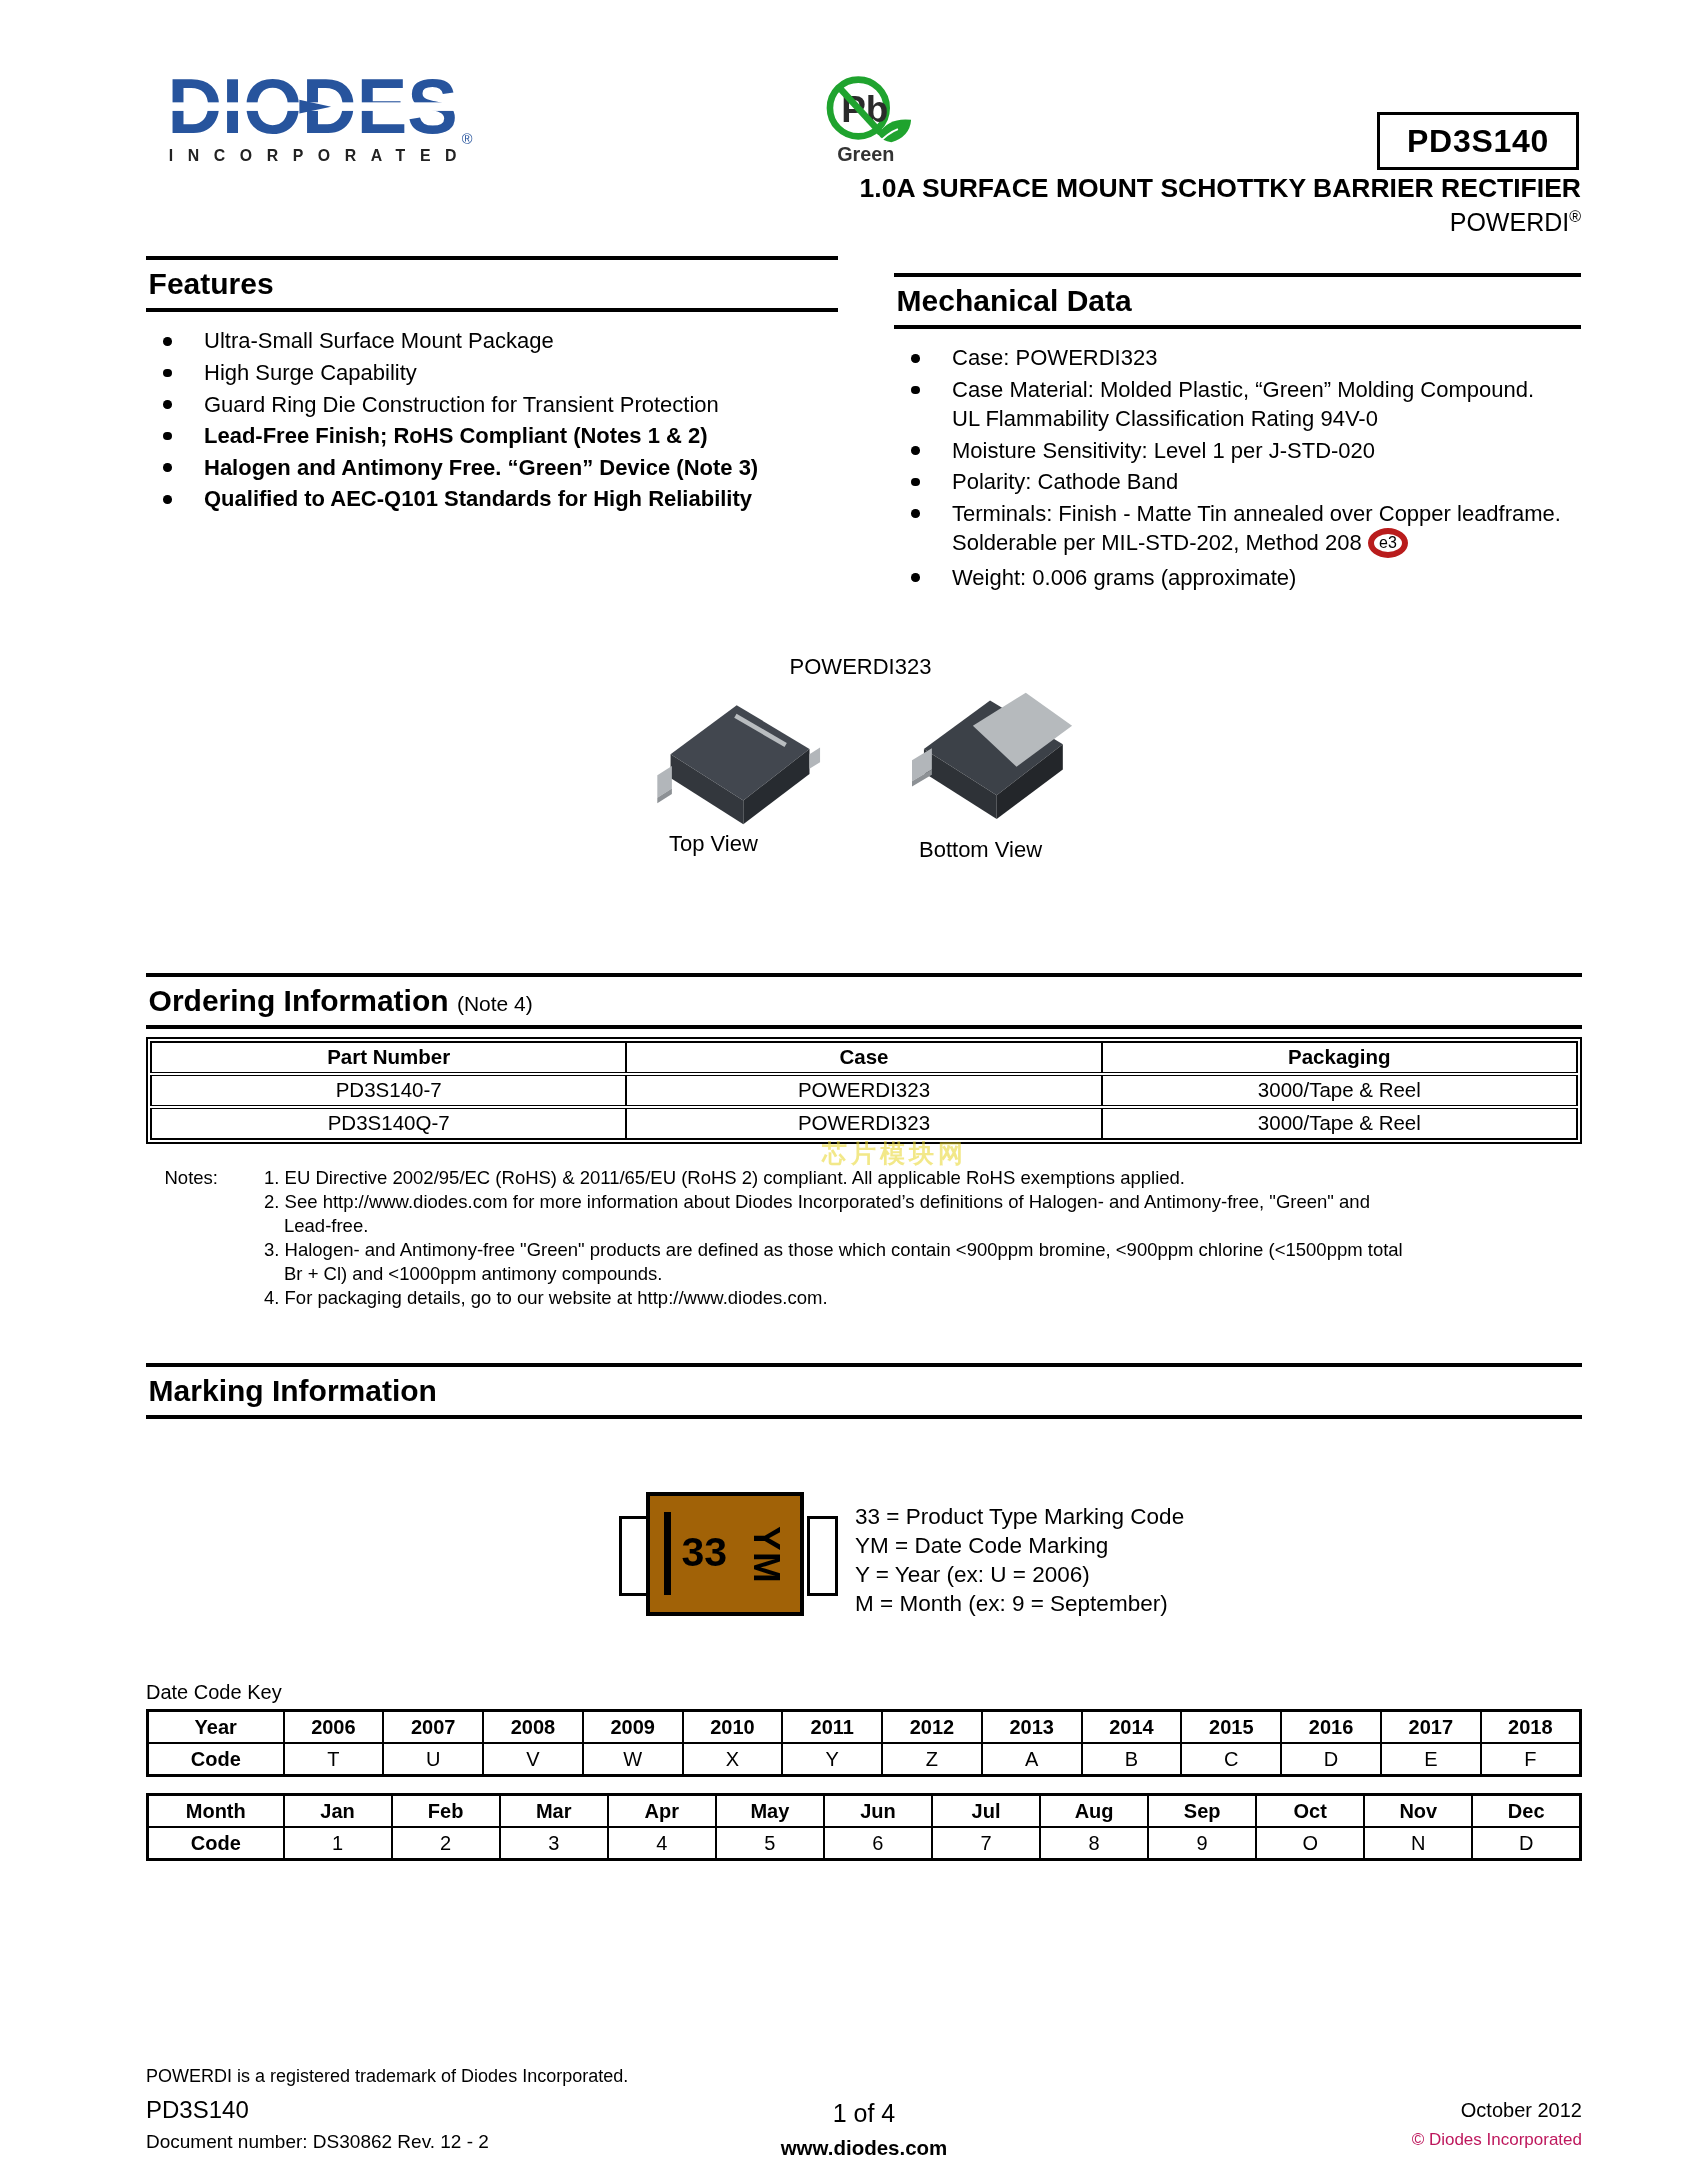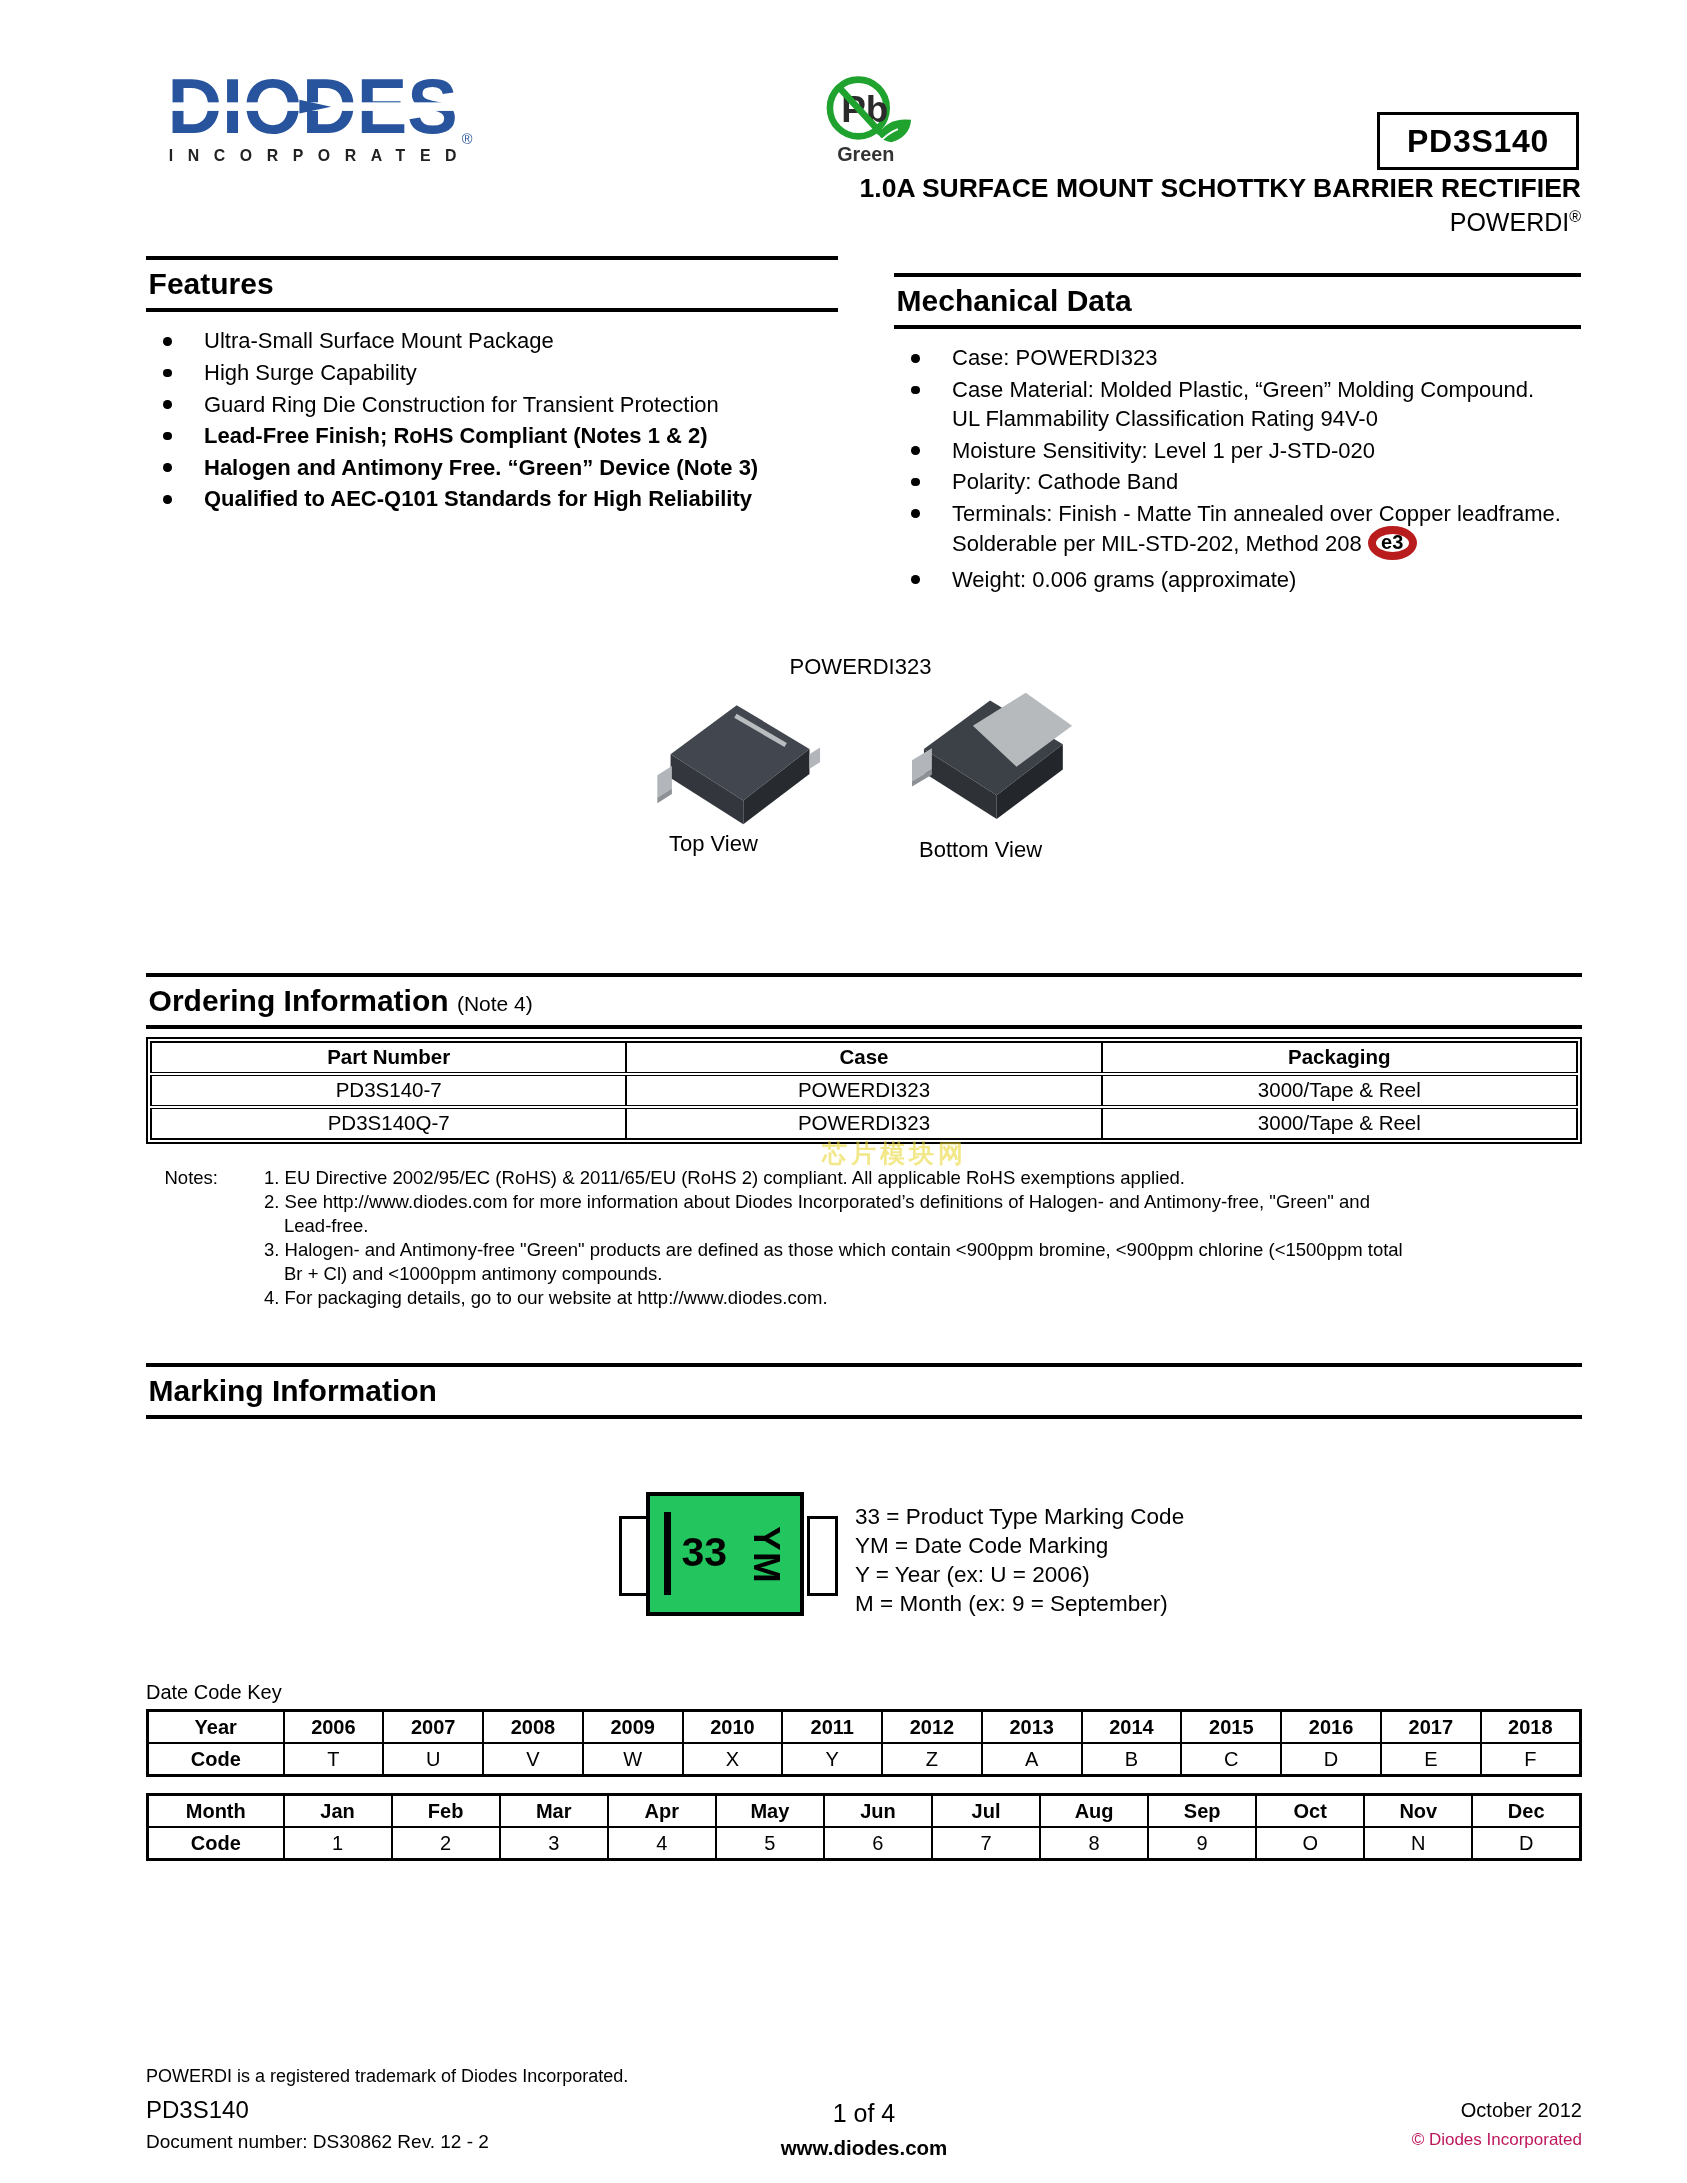--- a/index.html
+++ b/index.html
@@ -21,22 +21,22 @@
   .sect-head{border-top:4.6px solid #000;border-bottom:4.6px solid #000;
              font-size:30px;font-weight:bold;padding:7.3px 0 6.6px 2.6px;}
   .sect-head .note{font-size:21px;font-weight:normal;}
 
   
   ul.bullets{list-style:none;margin:14.6px 0 0 0;padding:0;}
   ul.bullets li{position:relative;padding-left:58px;font-size:22px;line-height:29px;margin-bottom:2.6px;white-space:pre-line;}
   ul.bullets li .dot{position:absolute;left:17px;top:10.6px;width:8.6px;height:8.6px;border-radius:50%;background:#000;}
   ul.bullets li.b{font-weight:bold;}
 
-  .e3-mark{display:inline-block;border:8px solid #b91c1c;border-radius:50%/50%;
-           padding:0 5.3px 1.3px 5.3px;font-size:20px;font-weight:bold;line-height:17px;
+  .e3-mark{display:inline-block;border:6px solid #b91c1c;border-radius:50%/50%;
+           padding:0 5.3px 1.3px 5.3px;font-size:16px;font-weight:normal;line-height:17px;
            transform:translateY(-2px);}
 
   
   #pkg-fig{left:629px;top:654px;width:463px;height:218px;}
   #pkg-title{text-align:center;font-size:22px;}
   .pkg-label{font-size:22px;}
 
   
   #ordering{left:146px;top:973px;width:1436px;}
   .order-wrap{margin-top:8px;border:2px solid #000;padding:2px;}
@@ -49,21 +49,21 @@
 
   .notes{margin-top:22.5px;position:relative;font-size:18.5px;line-height:24px;}
   .notes .nlabel{position:absolute;left:18.5px;top:0;}
   .notes ol{list-style:none;margin:0;padding:0 0 0 118px;width:1158px;}
   .notes ol li{padding-left:20px;text-indent:-20px;}
 
   
   #marking{left:146px;top:1363px;width:1436px;}
   #mark-fig{left:619px;top:1487px;width:992px;height:139px;}
   .chip-tab{position:absolute;width:25px;height:74px;border:3.3px solid #000;background:#fff;}
-  .chip-body{position:absolute;left:26.5px;top:5.3px;width:150px;height:116px;border:4px solid #000;background:#22c55e;}
+  .chip-body{position:absolute;left:26.5px;top:5.3px;width:150px;height:116px;border:4px solid #000;background:#a16207;}
   .chip-band{position:absolute;left:14.6px;top:16px;width:7.3px;height:83px;background:#000;}
   .chip-code{position:absolute;left:32px;top:33px;font-size:41px;font-weight:bold;}
   .chip-ym{position:absolute;left:87px;top:38px;font-size:37px;font-weight:bold;transform:rotate(90deg);letter-spacing:1.3px;}
   .mark-legend{position:absolute;left:236px;top:14.6px;font-size:22.5px;line-height:29px;}
 
   
   #datecode{left:146px;top:1669px;width:1436px;}
   #dck-label{font-size:20px;padding-top:12px;}
   table.dck{width:100%;border-collapse:collapse;border:3.3px solid #000;table-layout:fixed;margin-top:5.3px;}
   table.dck td{border:2px solid #000;text-align:center;font-size:20px;height:30px;padding:0;}

